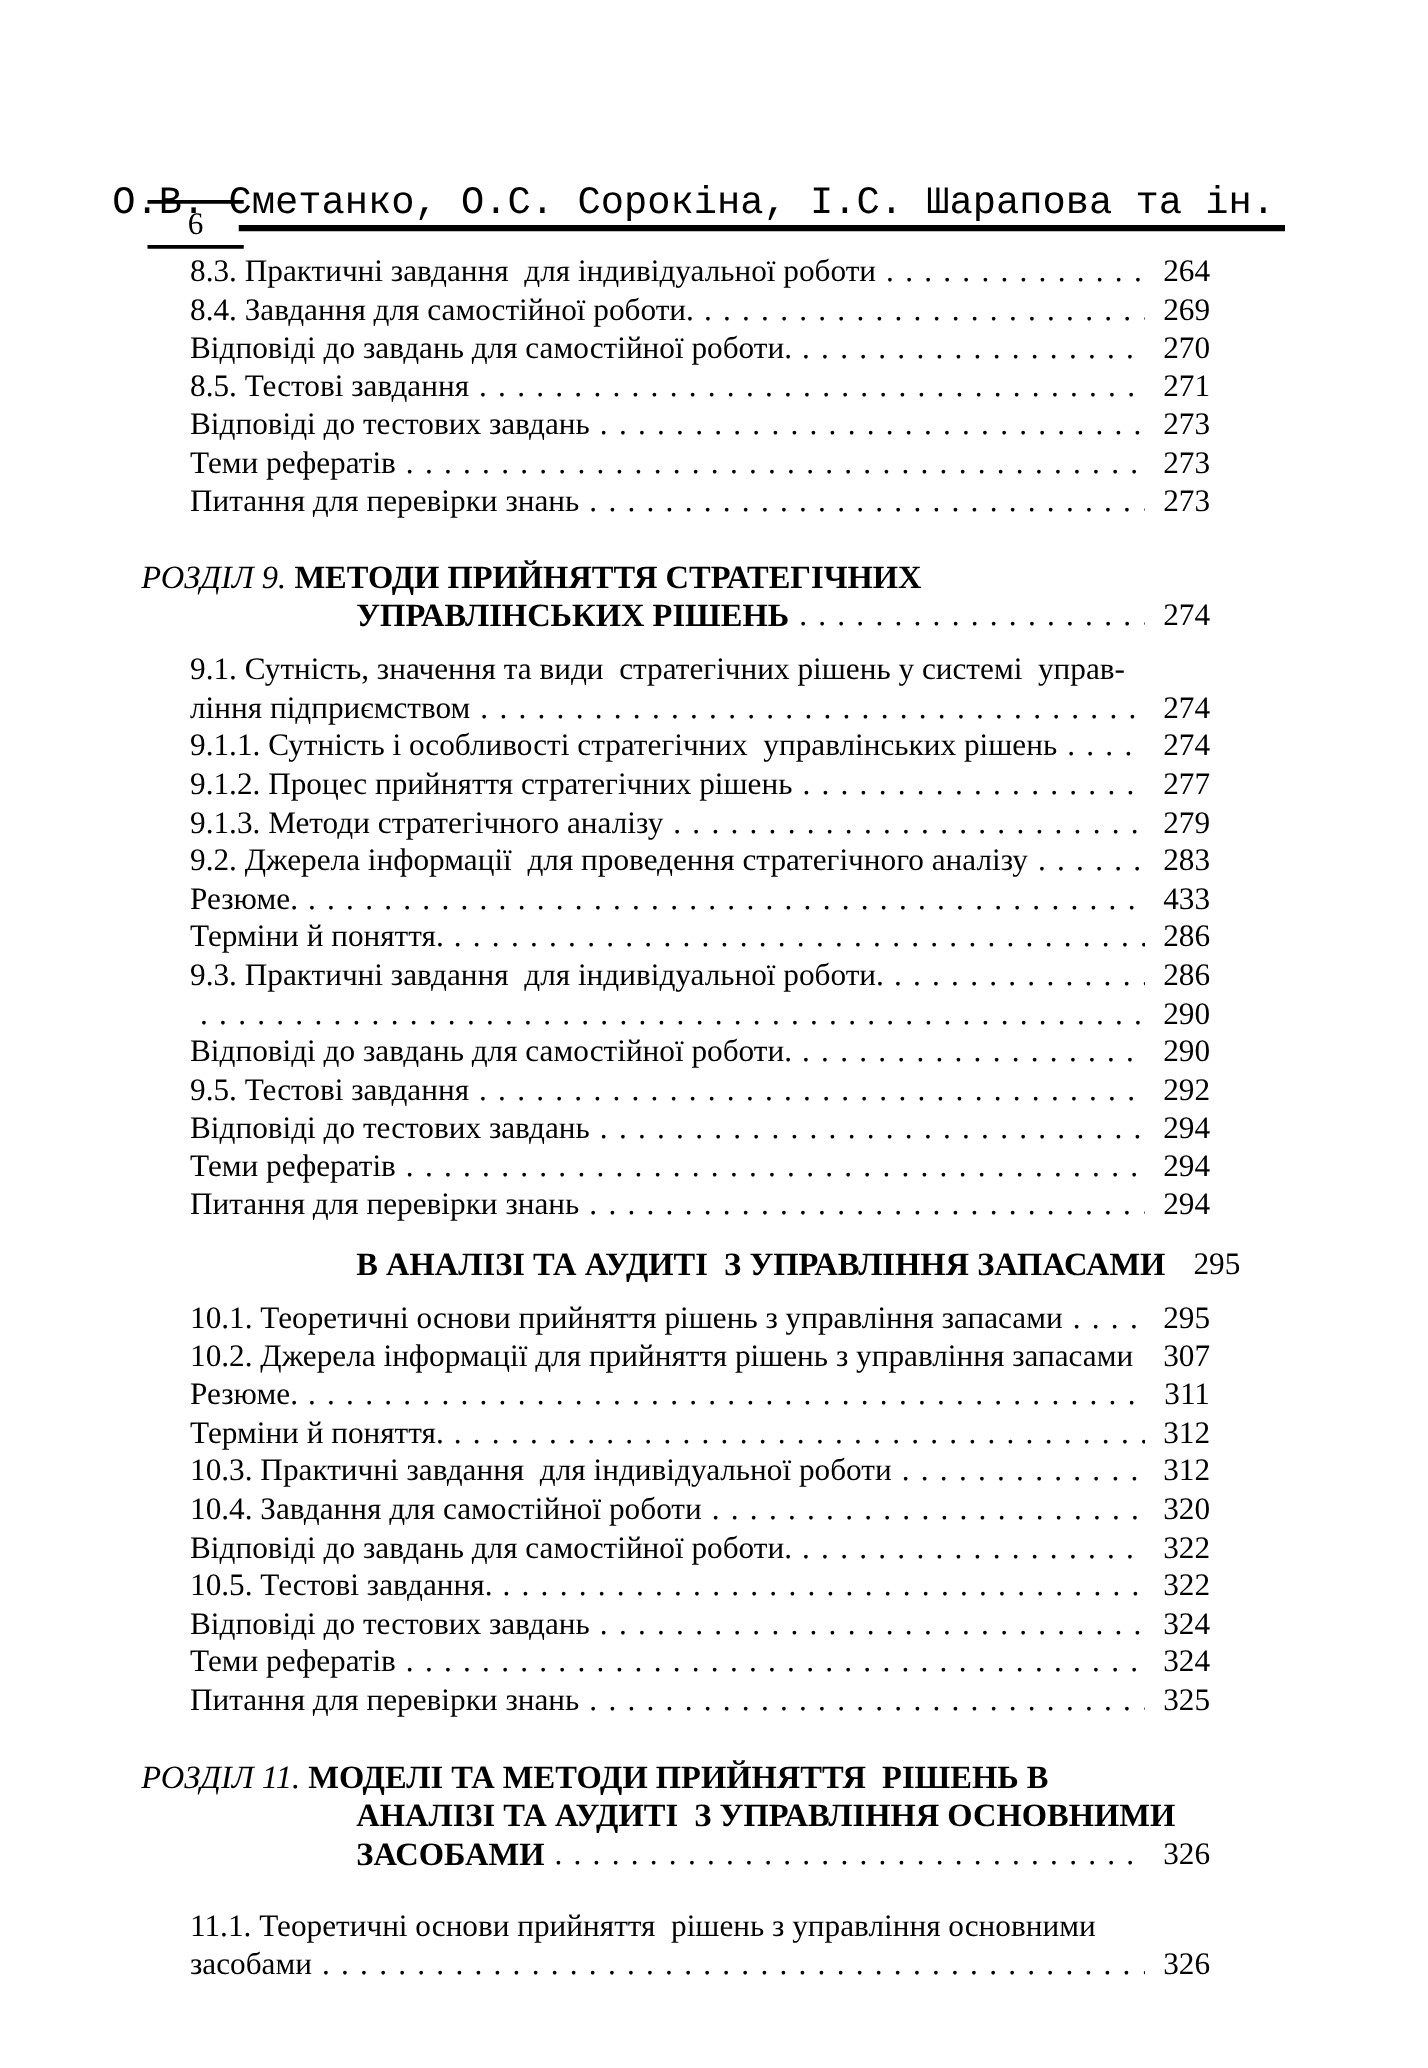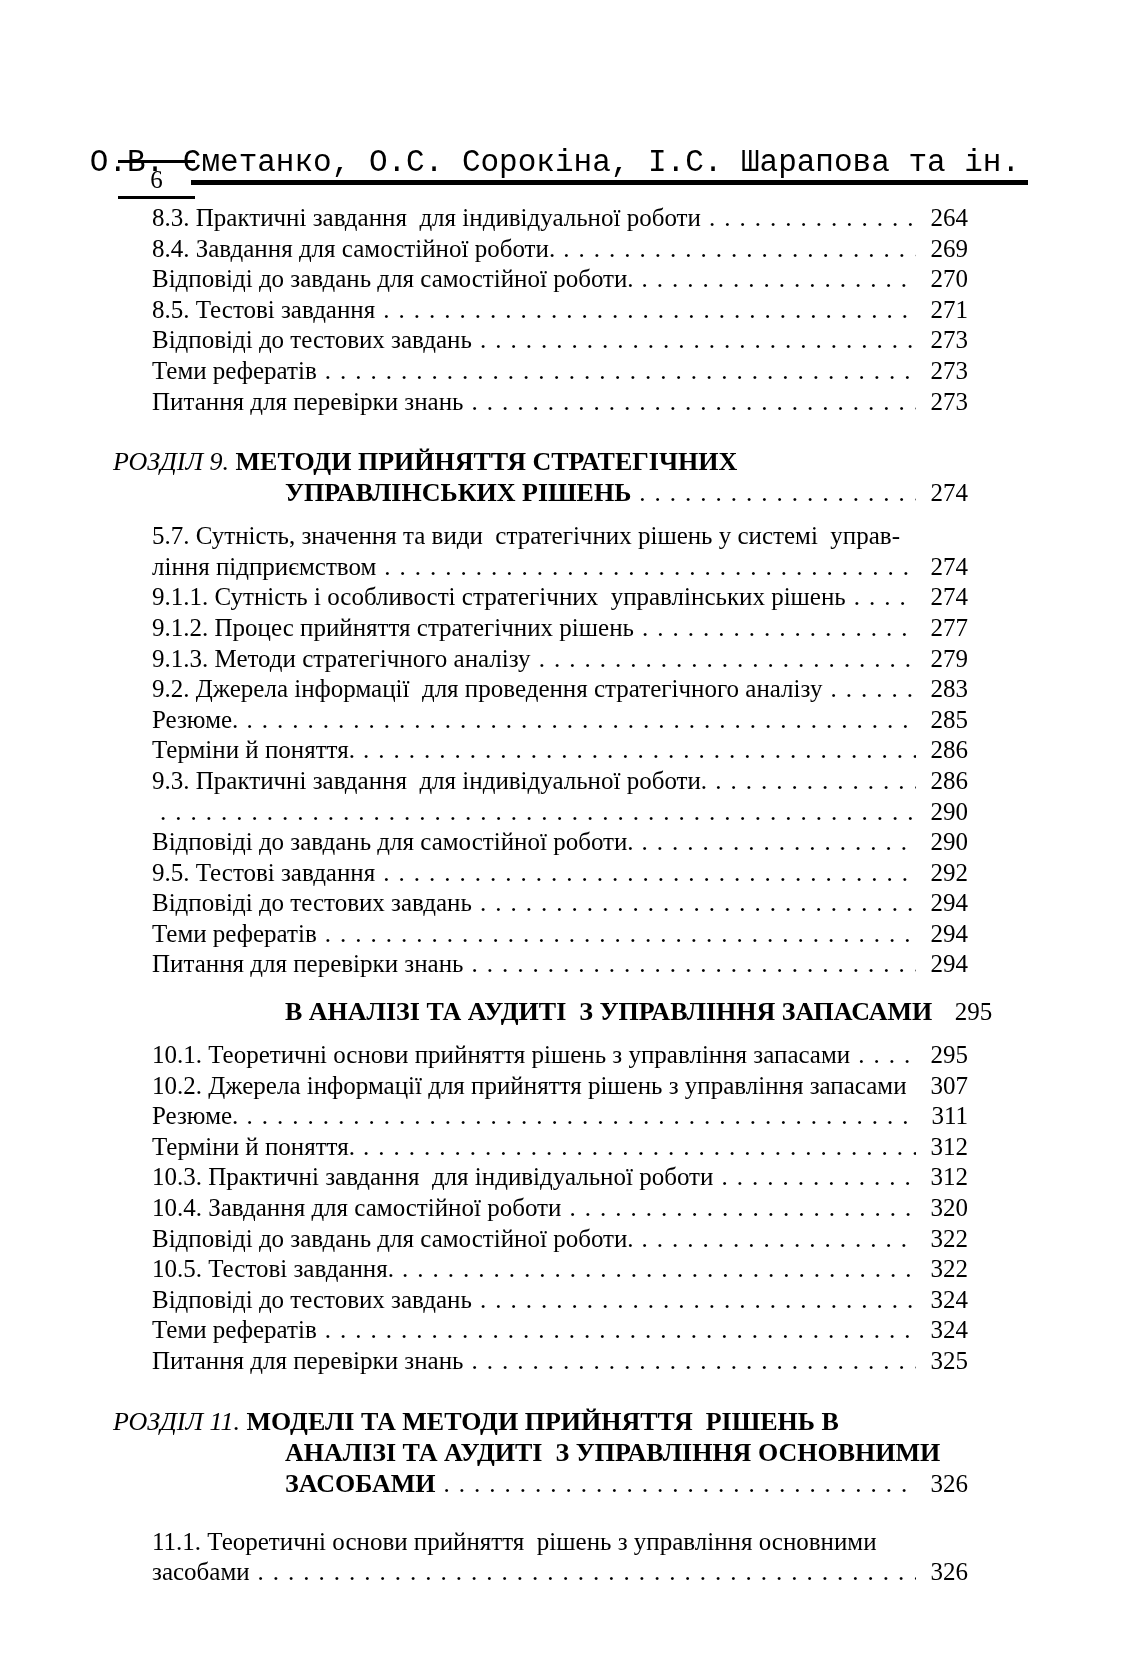--- a/index.html
+++ b/index.html
@@ -114,21 +114,21 @@
             <span class="heading-text">МЕТОДИ ПРИЙНЯТТЯ СТРАТЕГІЧНИХ</span>
           </div>
           <div class="heading-line cont">
             <span class="heading-text">УПРАВЛІНСЬКИХ РІШЕНЬ</span>
             <span class="dots">....................................................................................................</span>
             <span class="entry-page">274</span>
           </div>
         </div>
         <div class="items">
           <div class="toc-entry">
-            <span class="entry-text">5.7. Сутність, значення та види  стратегічних рішень у системі  управ-</span>
+            <span class="entry-text">9.1. Сутність, значення та види  стратегічних рішень у системі  управ-</span>
           </div>
           <div class="toc-entry">
             <span class="entry-text">ління підприємством</span>
             <span class="dots">....................................................................................................</span>
             <span class="entry-page">274</span>
           </div>
           <div class="toc-entry">
             <span class="entry-text">9.1.1. Сутність і особливості стратегічних  управлінських рішень</span>
             <span class="dots">....................................................................................................</span>
             <span class="entry-page">274</span>
@@ -144,21 +144,21 @@
             <span class="entry-page">279</span>
           </div>
           <div class="toc-entry">
             <span class="entry-text">9.2. Джерела інформації  для проведення стратегічного аналізу</span>
             <span class="dots">....................................................................................................</span>
             <span class="entry-page">283</span>
           </div>
           <div class="toc-entry">
             <span class="entry-text">Резюме.</span>
             <span class="dots">....................................................................................................</span>
-            <span class="entry-page">285</span>
+            <span class="entry-page">433</span>
           </div>
           <div class="toc-entry">
             <span class="entry-text">Терміни й поняття.</span>
             <span class="dots">....................................................................................................</span>
             <span class="entry-page">286</span>
           </div>
           <div class="toc-entry">
             <span class="entry-text">9.3. Практичні завдання  для індивідуальної роботи.</span>
             <span class="dots">....................................................................................................</span>
             <span class="entry-page">286</span>

